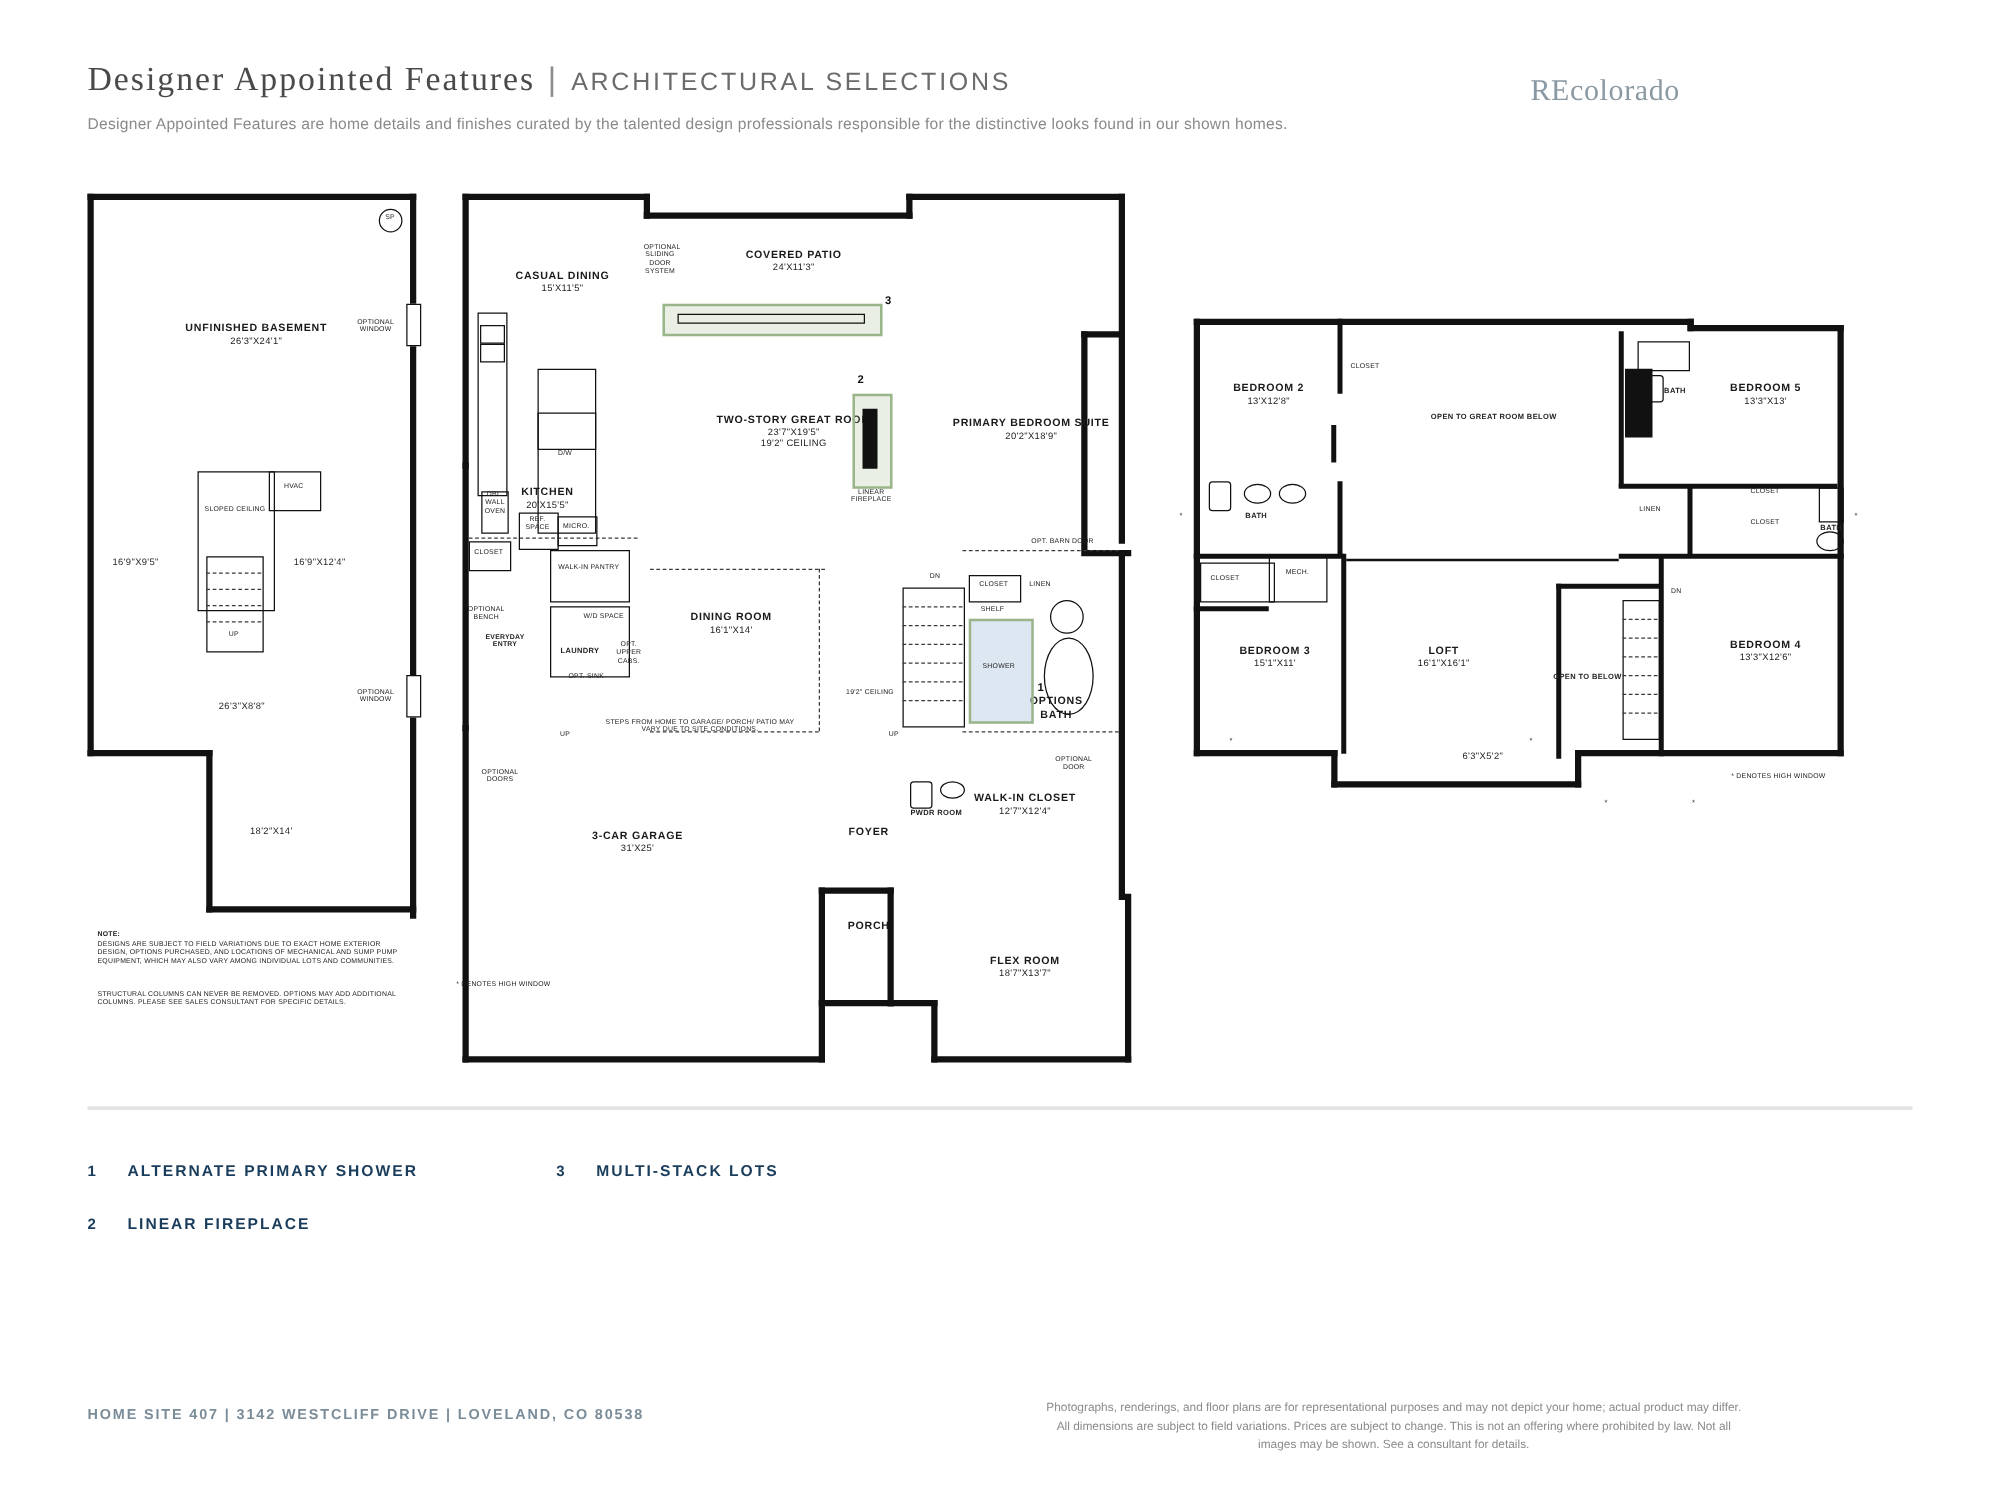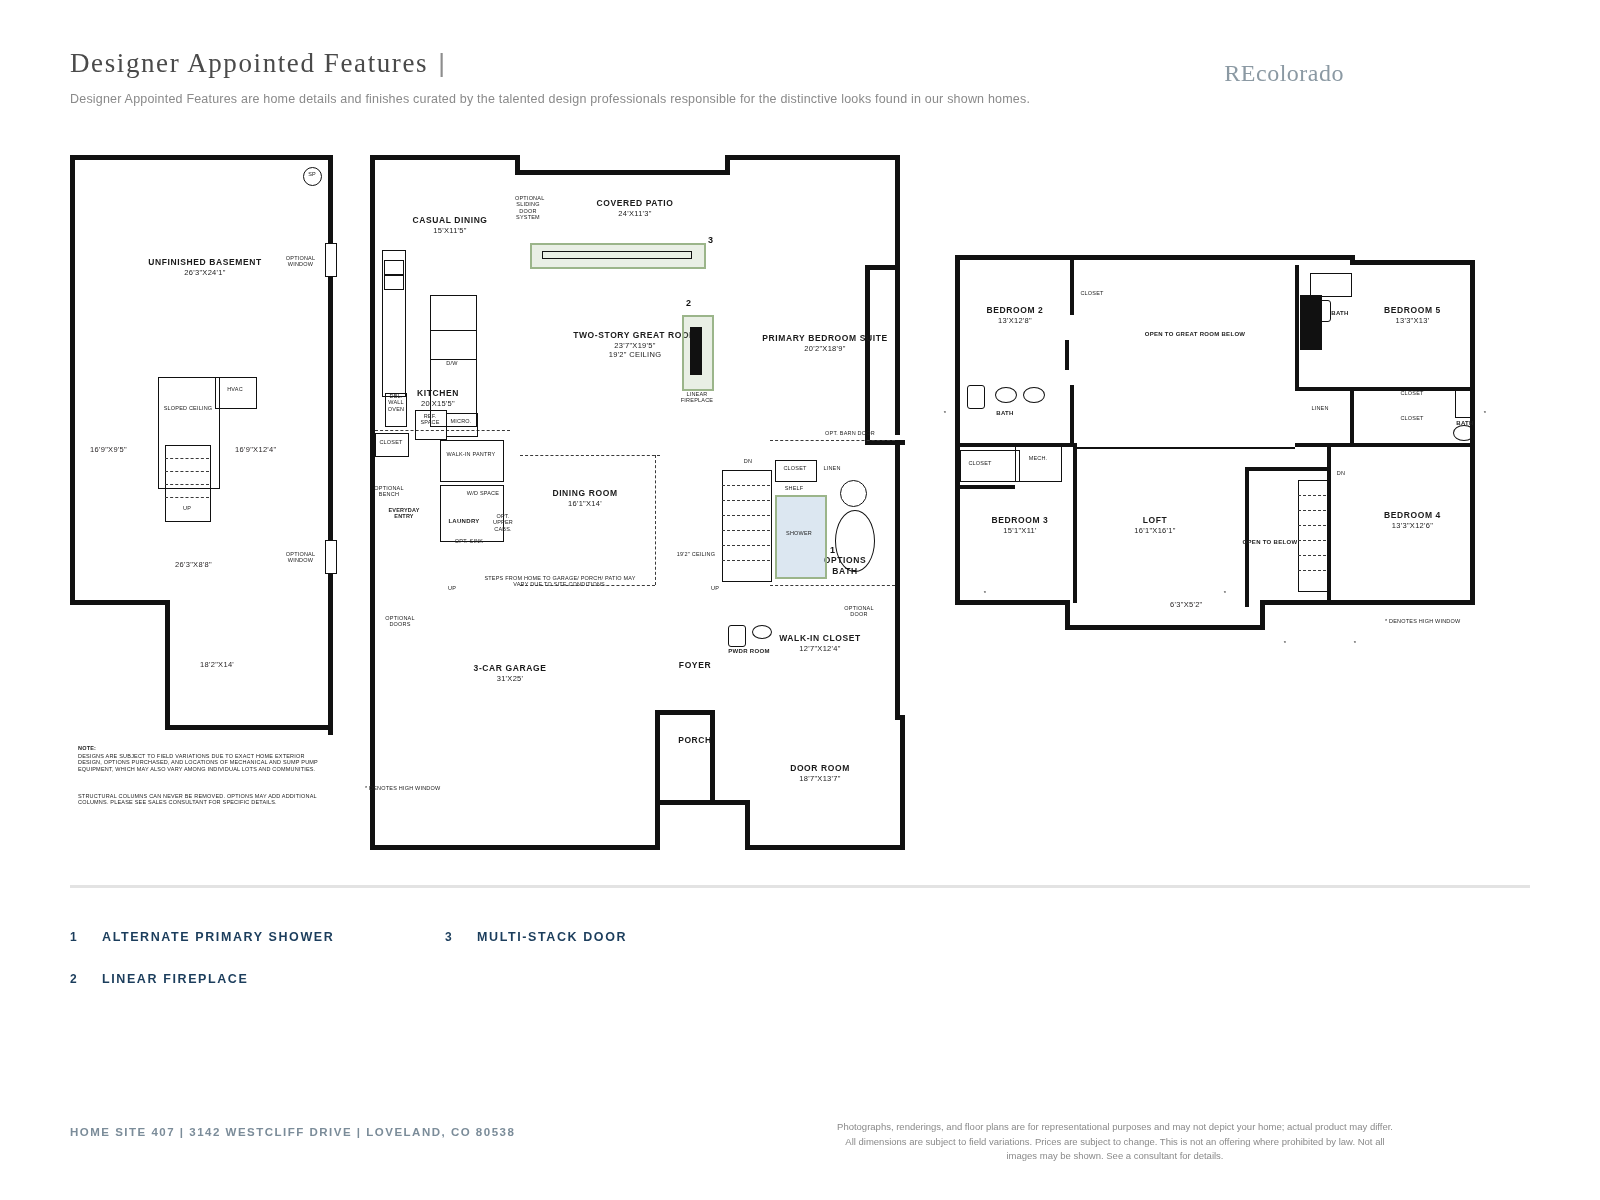--- a/index.html
+++ b/index.html
@@ -73,20 +73,21 @@
 </style>
 </head>
 <body>
 
 <div class="page">
 
   <div class="hdr">
     <div class="hdr-line">
       <span class="hdr-main">Designer Appointed Features</span>
       <span class="hdr-sep">|</span>
+      <span class="hdr-sub">ARCHITECTURAL SELECTIONS</span>
     </div>
   </div>
   <div class="hdr-note">Designer Appointed Features are home details and finishes curated by the talented design professionals responsible for the distinctive looks found in our shown homes.</div>
 
   <div class="plan" style="left:70px;top:155px;width:265px;height:660px;">
 
     <div class="w" style="left:0;top:0;width:263px;height:5px;"></div>
     <div class="w" style="left:0;top:0;width:5px;height:450px;"></div>
     <div class="w" style="left:258px;top:0;width:5px;height:580px;"></div>
     <div class="w" style="left:0;top:445px;width:100px;height:5px;"></div>
@@ -180,21 +181,21 @@
     </div>
     <div class="room" style="left:150px;top:333px;width:130px;">
       <div class="rname">DINING ROOM</div>
       <div class="rdim">16'1"X14'</div>
     </div>
     <div class="room" style="left:70px;top:508px;width:140px;">
       <div class="rname">3-CAR GARAGE</div>
       <div class="rdim">31'X25'</div>
     </div>
     <div class="room" style="left:390px;top:608px;width:120px;">
-      <div class="rname">DOOR ROOM</div>
+      <div class="rname">FLEX ROOM</div>
       <div class="rdim">18'7"X13'7"</div>
     </div>
     <div class="room" style="left:400px;top:478px;width:100px;">
       <div class="rname">WALK-IN CLOSET</div>
       <div class="rdim">12'7"X12'4"</div>
     </div>
     <div class="room" style="left:440px;top:400px;width:70px;">
       <div class="rname">OPTIONS BATH</div>
     </div>
     <div class="room" style="left:295px;top:505px;width:60px;">
@@ -374,21 +375,21 @@
   <div class="sep-rule"></div>
 
   <div class="legend">
     <div class="legend-row">
       <div class="legend-item" style="width:375px;">
         <span class="legend-num">1</span>
         <span class="legend-label">ALTERNATE PRIMARY SHOWER</span>
       </div>
       <div class="legend-item">
         <span class="legend-num">3</span>
-        <span class="legend-label">MULTI-STACK DOOR</span>
+        <span class="legend-label">MULTI-STACK LOTS</span>
       </div>
     </div>
     <div class="legend-row">
       <div class="legend-item" style="width:375px;">
         <span class="legend-num">2</span>
         <span class="legend-label">LINEAR FIREPLACE</span>
       </div>
     </div>
   </div>
 

